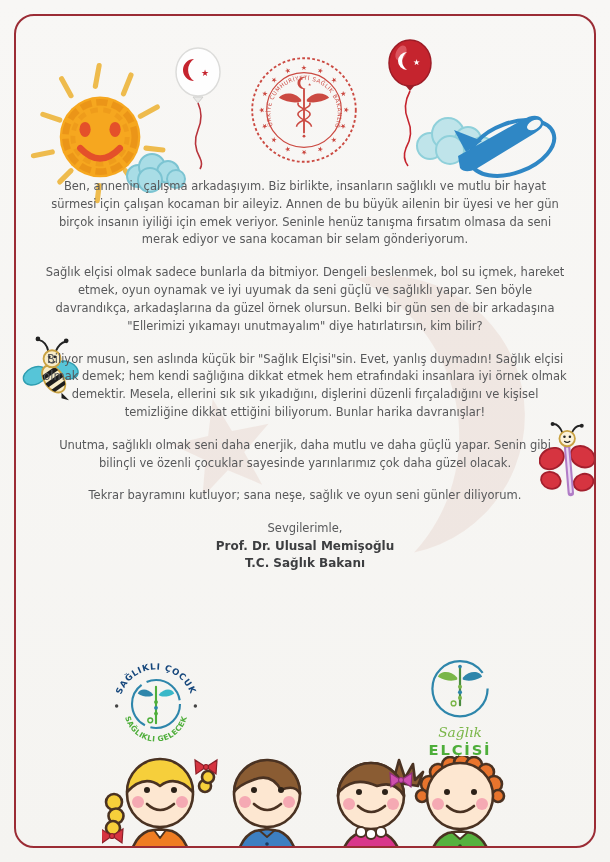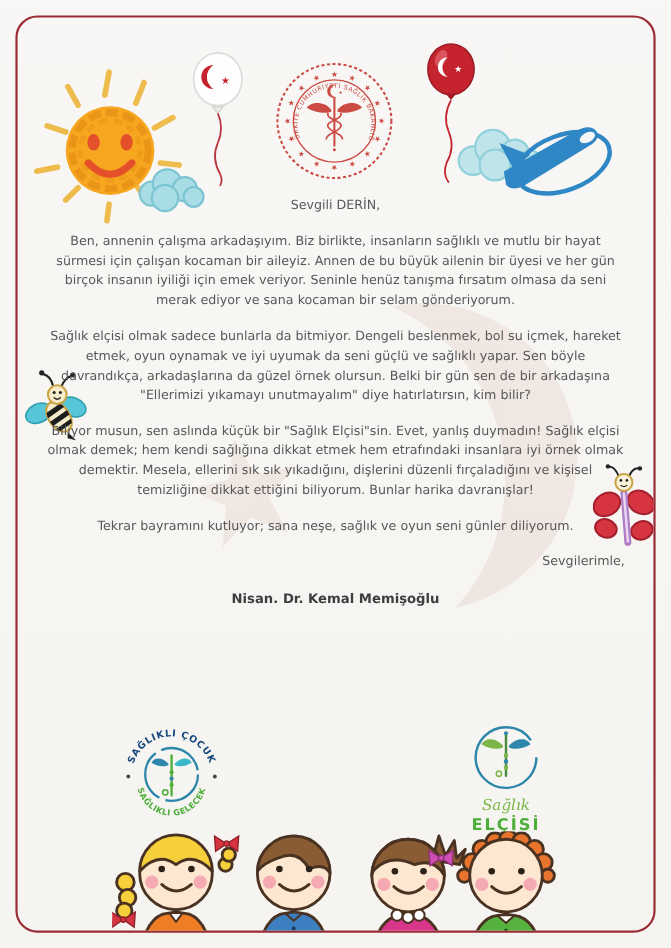--- a/index.html
+++ b/index.html
@@ -15,21 +15,21 @@
     overflow:hidden;
   }
   .abs{position:absolute;}
   .letter-body{
     position:absolute;left:26px;right:26px;top:162px;
     text-align:center;color:#57585a;font-size:11.5px;line-height:1.55;
   }
   .letter-body p{margin:0 auto 15px auto;max-width:528px;}
   .greeting{margin-bottom:19px;}
   .signature{margin-top:4px;}
-  .signature .closing{margin-bottom:16px;text-align:right;}
+  .signature .closing{margin-bottom:0;}
   .sig-bold{font-weight:bold;color:#3d3e40;font-size:12px;line-height:1.4;}
   svg text{font-family:"DejaVu Sans","Liberation Sans",sans-serif;}
   .script-text{font-family:"DejaVu Serif","Liberation Serif",serif;font-style:italic;}
   .watermark{opacity:.5;}
 </style>
 </head>
 <body>
 
 <div class="page">
   <div class="frame">
@@ -183,28 +183,29 @@
       </g>
       <path d="M 31,30 L 35,80" stroke="#b07cc6" stroke-width="7" stroke-linecap="round"></path>
       <path d="M 31,31 L 35,79" stroke="#e9d7f2" stroke-width="2.5" stroke-linecap="round"></path>
       <circle cx="31" cy="20" r="8.5" fill="#fbf2da" stroke="#c9a243" stroke-width="2"></circle>
       <circle cx="28" cy="18" r="1.4" fill="#222"></circle>
         <circle cx="34" cy="18" r="1.4" fill="#222"></circle>
       <path d="M 28,23 Q 31,25.5 34,23" fill="none" stroke="#222" stroke-width="1.2" stroke-linecap="round"></path>
     </svg>
 
     <div class="letter-body">
-      <p class="greeting">Sevgili DERİN,</p>
       <p>Ben, annenin çalışma arkadaşıyım. Biz birlikte, insanların sağlıklı ve mutlu bir hayat sürmesi için çalışan kocaman bir aileyiz. Annen de bu büyük ailenin bir üyesi ve her gün birçok insanın iyiliği için emek veriyor. Seninle henüz tanışma fırsatım olmasa da seni merak ediyor ve sana kocaman bir selam gönderiyorum.</p>
       <p>Sağlık elçisi olmak sadece bunlarla da bitmiyor. Dengeli beslenmek, bol su içmek, hareket etmek, oyun oynamak ve iyi uyumak da seni güçlü ve sağlıklı yapar. Sen böyle davrandıkça, arkadaşlarına da güzel örnek olursun. Belki bir gün sen de bir arkadaşına "Ellerimizi yıkamayı unutmayalım" diye hatırlatırsın, kim bilir?</p>
       <p>Biliyor musun, sen aslında küçük bir "Sağlık Elçisi"sin. Evet, yanlış duymadın! Sağlık elçisi olmak demek; hem kendi sağlığına dikkat etmek hem etrafındaki insanlara iyi örnek olmak demektir. Mesela, ellerini sık sık yıkadığını, dişlerini düzenli fırçaladığını ve kişisel temizliğine dikkat ettiğini biliyorum. Bunlar harika davranışlar!</p>
+      <p>Unutma, sağlıklı olmak seni daha enerjik, daha mutlu ve daha güçlü yapar. Senin gibi bilinçli ve özenli çocuklar sayesinde yarınlarımız çok daha güzel olacak.</p>
       <p>Tekrar bayramını kutluyor; sana neşe, sağlık ve oyun seni günler diliyorum.</p>
       <div class="signature">
         <div class="closing">Sevgilerimle,</div>
-        <div class="sig-bold">Nisan. Dr. Kemal Memişoğlu</div>
+        <div class="sig-bold">Prof. Dr. Ulusal Memişoğlu</div>
+        <div class="sig-bold">T.C. Sağlık Bakanı</div>
       </div>
     </div>
 
     <svg class="abs" style="left:92px;top:640px" width="96" height="96" viewBox="0 0 100 100">
       <defs>
         <path id="lpTop" d="M 12,52 A 38,38 0 0 1 88,52"></path>
         <path id="lpBot" d="M 17,56 A 33,33 0 0 0 83,56"></path>
       </defs>
       <text font-size="9" font-weight="bold" letter-spacing="0.8" fill="#16477c" text-anchor="middle">
         <textPath href="#lpTop" startOffset="50%">SAĞLIKLI ÇOCUK</textPath>

